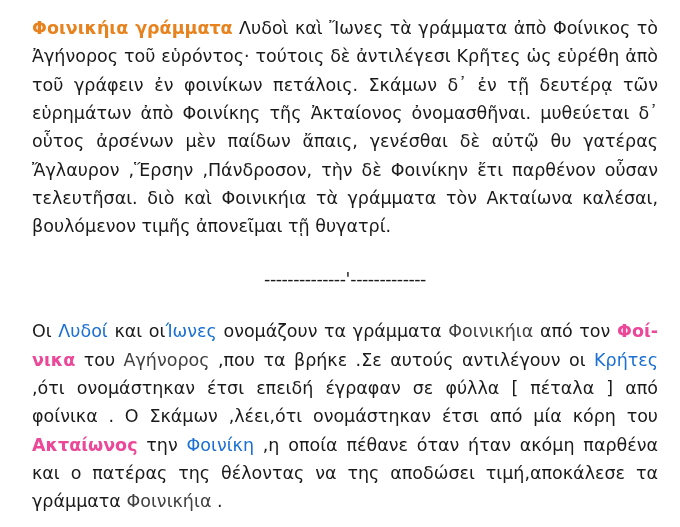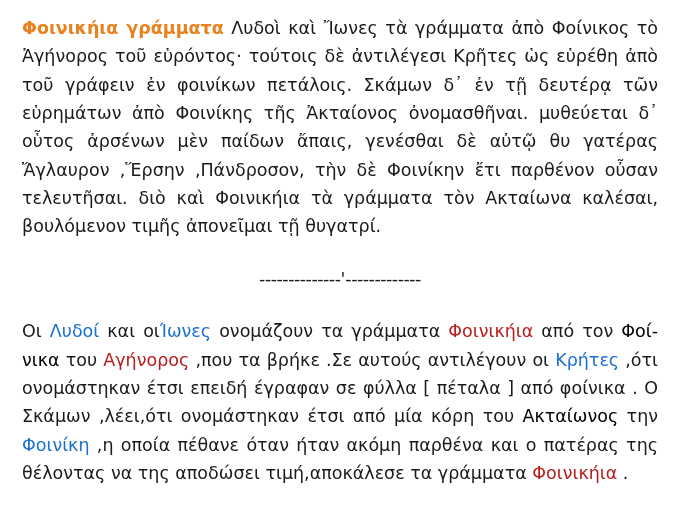--- a/index.html
+++ b/index.html
@@ -11,50 +11,50 @@
     width: 680px;
     height: 527px;
     overflow: hidden;
     font-family: "DejaVu Sans", "Liberation Sans", sans-serif;
     color: #1a1a1a;
   }
   .page {
     width: 680px;
     height: 527px;
     box-sizing: border-box;
-    padding: 14px 22px 0 22px;
+    padding: 14px 22px 0 32px;
   }
   .para {
     font-size: 17.5px;
     line-height: 1.62;
     text-align: justify;
     text-justify: inter-word;
     color: #1a1a1a;
     margin: 0;
   }
   .para-top {
     margin-bottom: 0;
   }
   .para-bottom {
     margin-top: 0;
   }
   .orange {
     color: #e8821e;
     font-weight: bold;
   }
   .orange-plain {
-    color: #b91c1c;
+    color: #404040;
   }
   .blue {
     color: #1a6fd4;
     font-weight: normal;
   }
   .bold {
-    font-weight: normal;
-    color: #000000;
+    font-weight: bold;
+    color: #ec4899;
   }
   .divider-row {
     text-align: center;
     font-size: 17.5px;
     color: #1a1a1a;
     margin: 26px 0 26px 0;
     letter-spacing: 0px;
     line-height: 1.4;
   }
   .divider-row .dashes {

